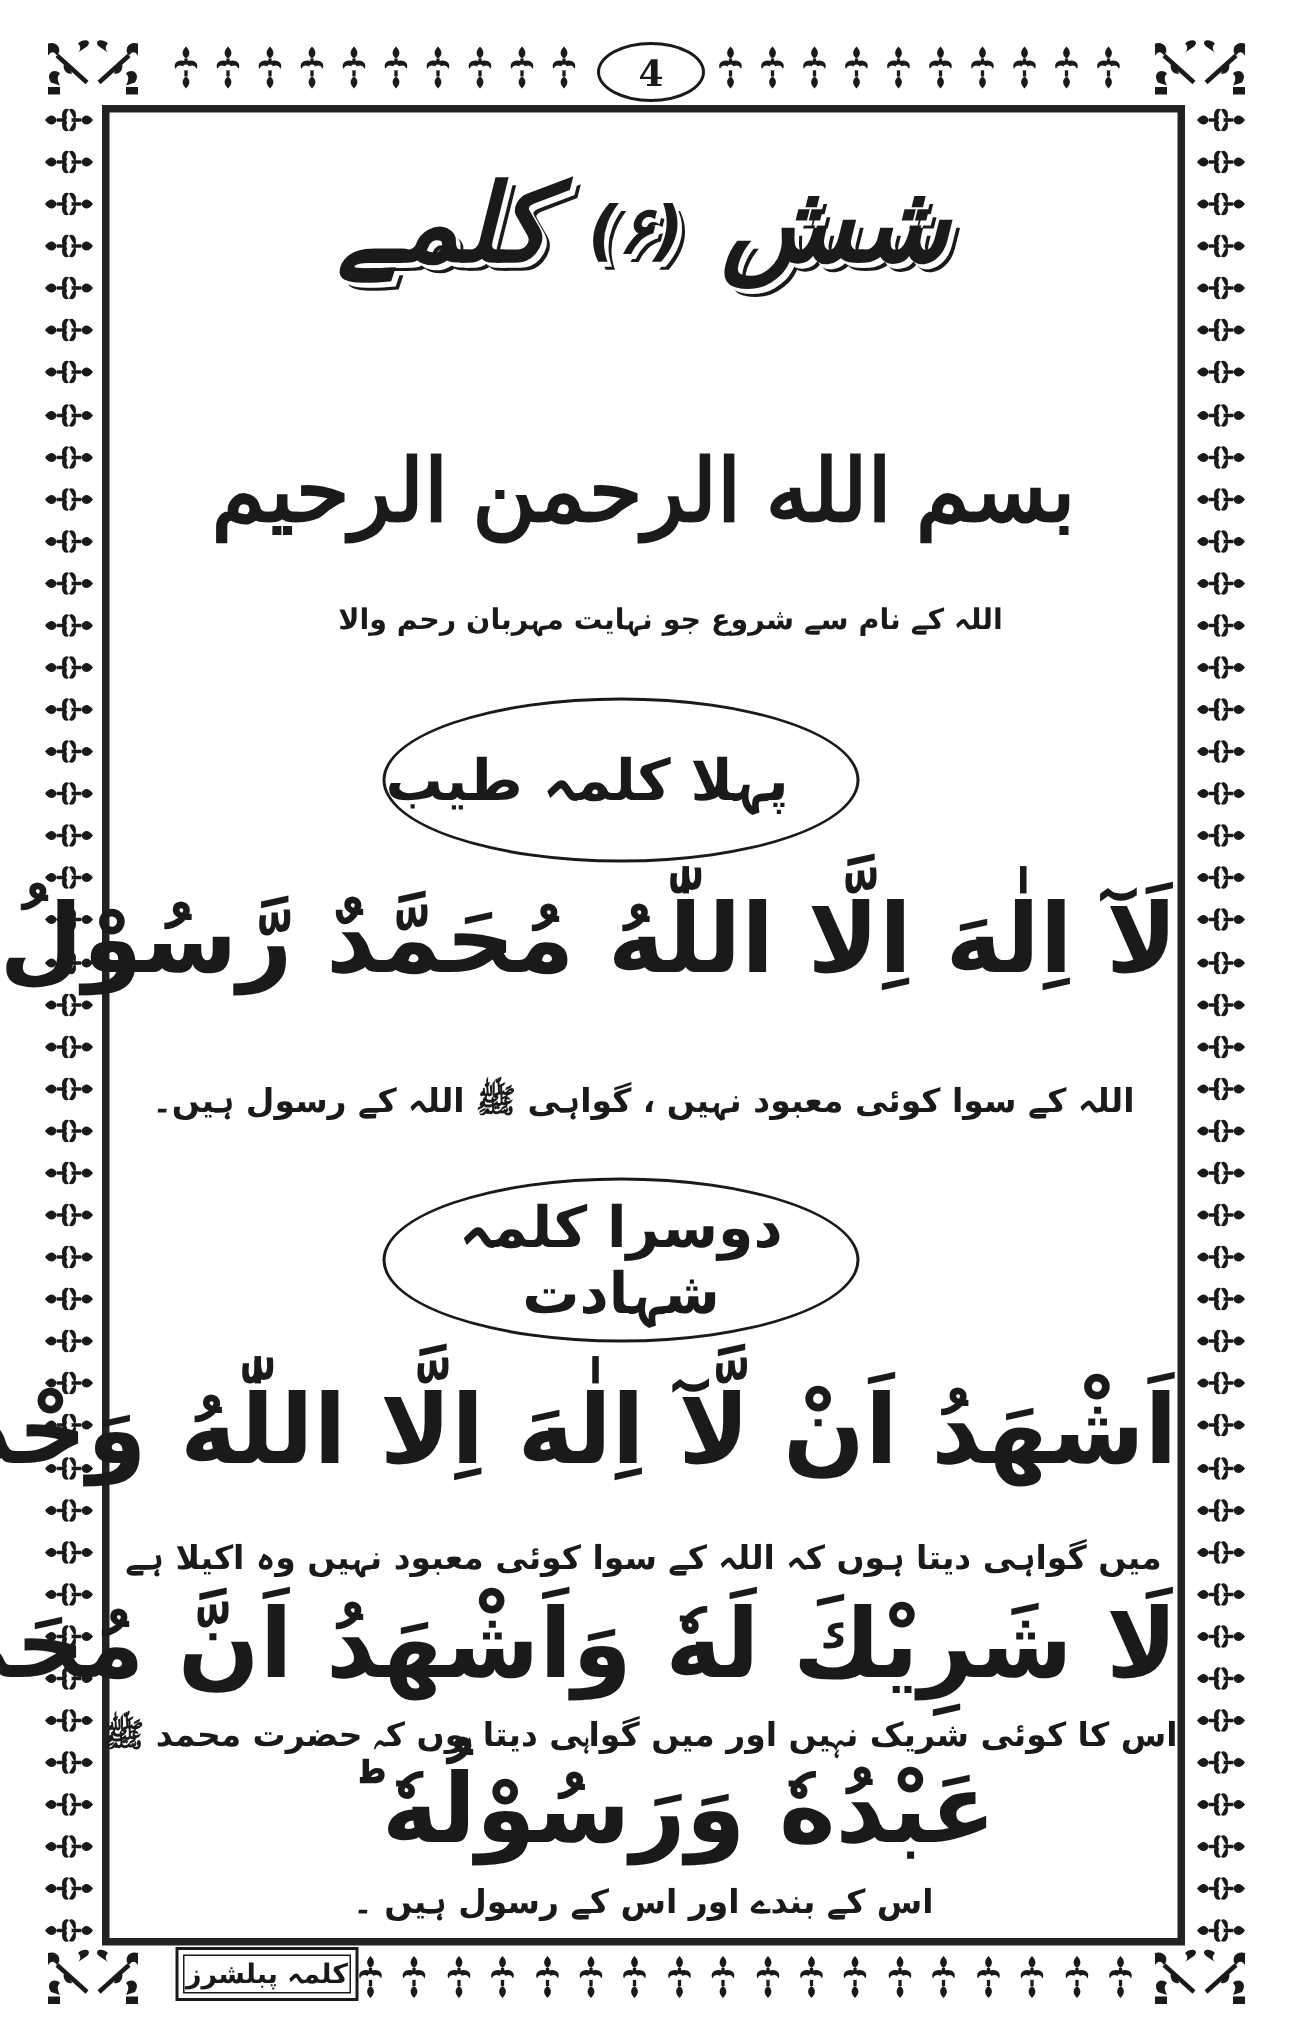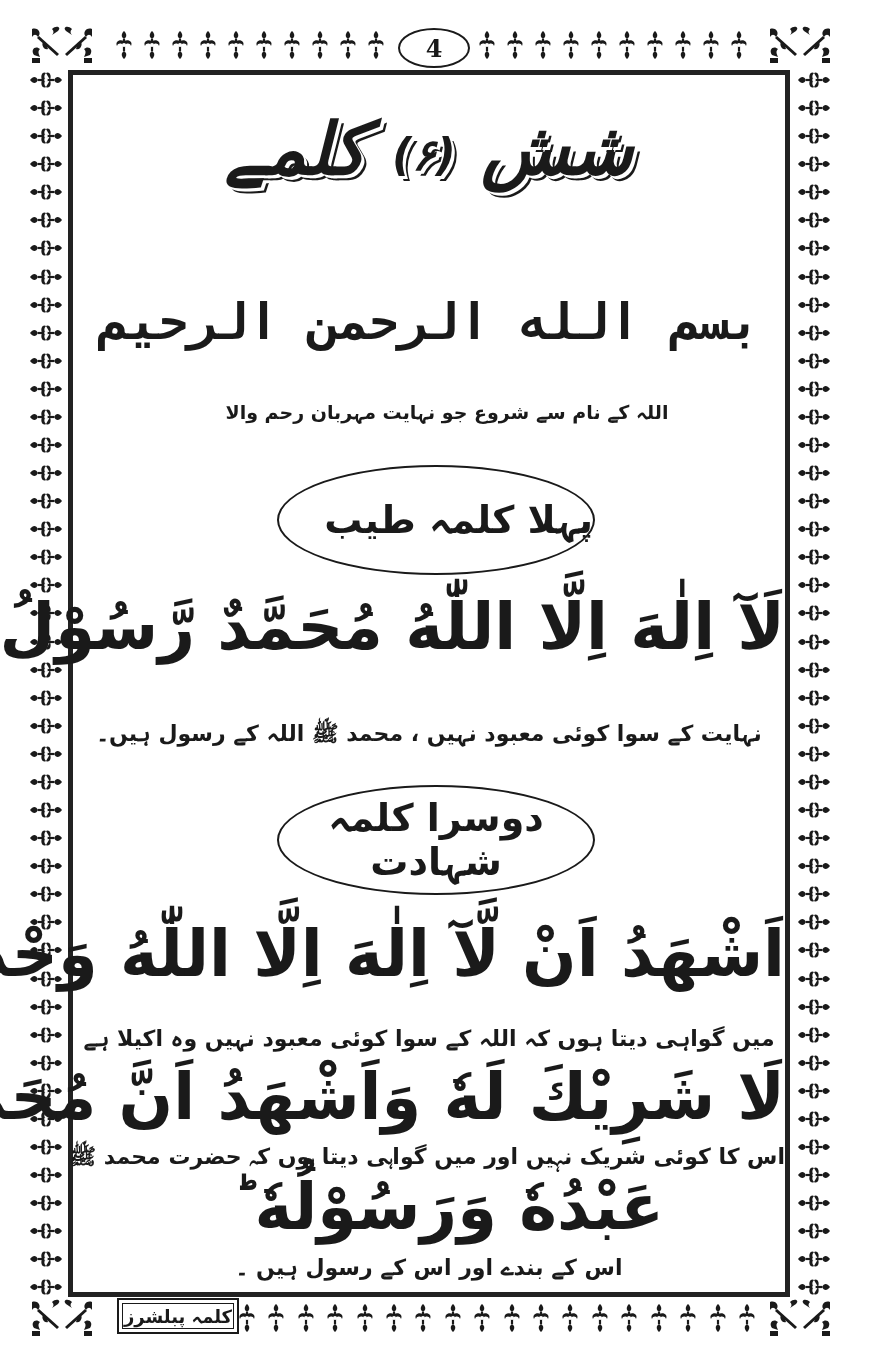--- a/index.html
+++ b/index.html
@@ -32,28 +32,28 @@
   .title {
     position: absolute; left: 0; right: 0; top: 32px;
     font-size: 72px; font-weight: bold; letter-spacing: 2px;
     text-shadow: 3px 3px 0 #fff, 5px 5px 0 #1a1a1a;
     font-style: italic;
   }
   .title .num { font-size: 44px; vertical-align: middle; }
 
   .bismillah {
     position: absolute; left: 0; right: 0; top: 218px;
-    font-size: 50px; font-weight: bold; font-family: Liberation Mono, monospace;
+    font-size: 58px; font-weight: bold; font-family: Liberation Sans, sans-serif;
   }
   .bismillah-tr { position: absolute; left: 0; right: 0; top: 326px; font-size: 19px; font-weight: bold; padding-left: 36px; }
 
   .oval {
-    position: absolute; left: 204px; width: 314px; height: 106px;
+    position: absolute; left: 182px; width: 314px; height: 106px;
     border: 2px solid #1a1a1a; border-radius: 50%;
-    display: flex; align-items: center; justify-content: flex-start;
+    display: flex; align-items: center; justify-content: flex-end;
     font-size: 38px; font-weight: bold;
   }
   .oval1 { top: 390px; }
   .oval2 { top: 710px; }
 
   .arabic { position: absolute; left: 0; right: 0; font-size: 64px; font-weight: bold; font-family: "DejaVu Sans", sans-serif; white-space: nowrap; }
   .trans  { position: absolute; left: 0; right: 0; font-size: 22px; font-weight: bold; white-space: nowrap; }
 
   .k1-ar { top: 515px; }
   .k1-tr { top: 645px; }
@@ -796,21 +796,21 @@
     <span>کلمے</span>
   </div>
 
   <div class="urdu bismillah">بسم الله الرحمن الرحيم</div>
   <div class="urdu bismillah-tr">اللہ کے نام سے شروع جو نہایت مہربان رحم والا</div>
 
   <div class="urdu oval oval1">
     <span>پہلا کلمہ طیب</span>
   </div>
   <div class="urdu arabic k1-ar">لَآ اِلٰهَ اِلَّا اللّٰهُ مُحَمَّدٌ رَّسُوْلُ اللّٰهِ ؕ</div>
-  <div class="urdu trans k1-tr">نہایت کے سوا کوئی معبود نہیں ، محمد ﷺ اللہ کے رسول ہیں۔</div>
+  <div class="urdu trans k1-tr">اللہ کے سوا کوئی معبود نہیں ، گواہی ﷺ اللہ کے رسول ہیں۔</div>
 
   <div class="urdu oval oval2">
     <span>دوسرا کلمہ شہادت</span>
   </div>
   <div class="urdu arabic k2-ar1">اَشْهَدُ اَنْ لَّآ اِلٰهَ اِلَّا اللّٰهُ وَحْدَهٗ</div>
   <div class="urdu trans k2-tr1">میں گواہی دیتا ہوں کہ اللہ کے سوا کوئی معبود نہیں وہ اکیلا ہے</div>
   <div class="urdu arabic k2-ar2">لَا شَرِيْكَ لَهٗ وَاَشْهَدُ اَنَّ مُحَمَّدًا</div>
   <div class="urdu trans k2-tr2">اس کا کوئی شریک نہیں اور میں گواہی دیتا ہوں کہ حضرت محمد ﷺ</div>
   <div class="urdu arabic k2-ar3">عَبْدُهٗ وَرَسُوْلُهٗ ؕ</div>
   <div class="urdu trans k2-tr3">اس کے بندے اور اس کے رسول ہیں ۔</div>

